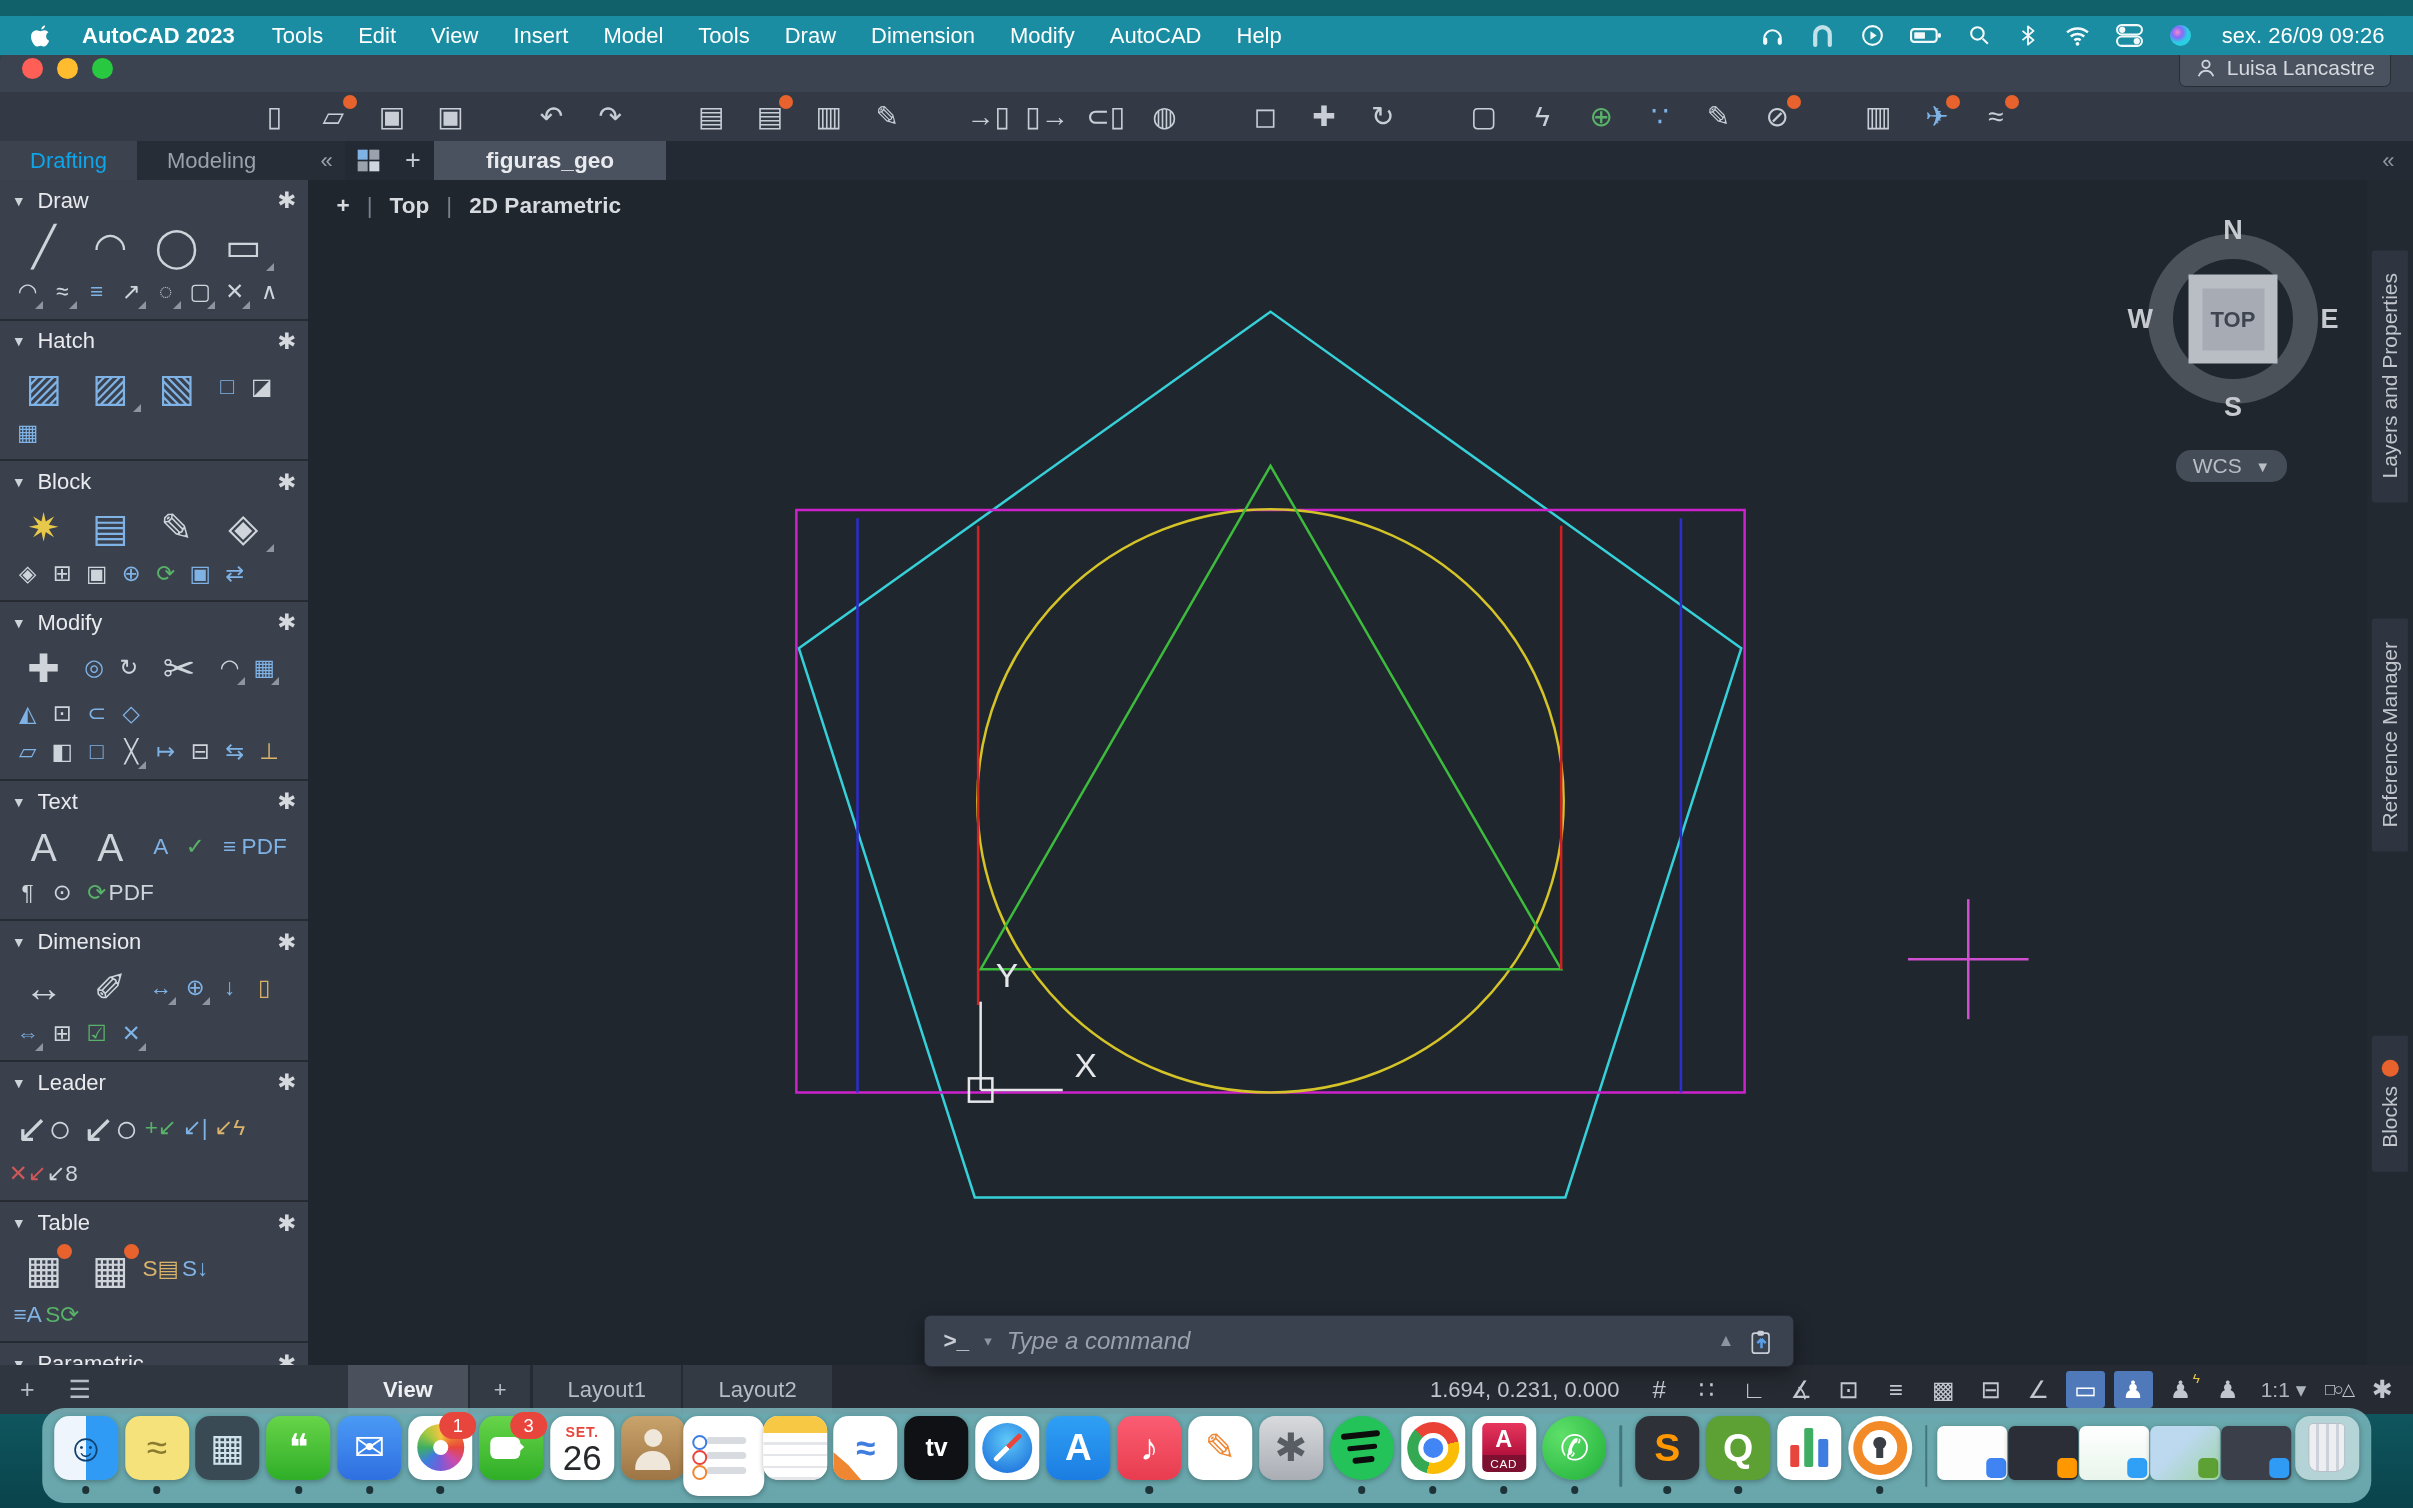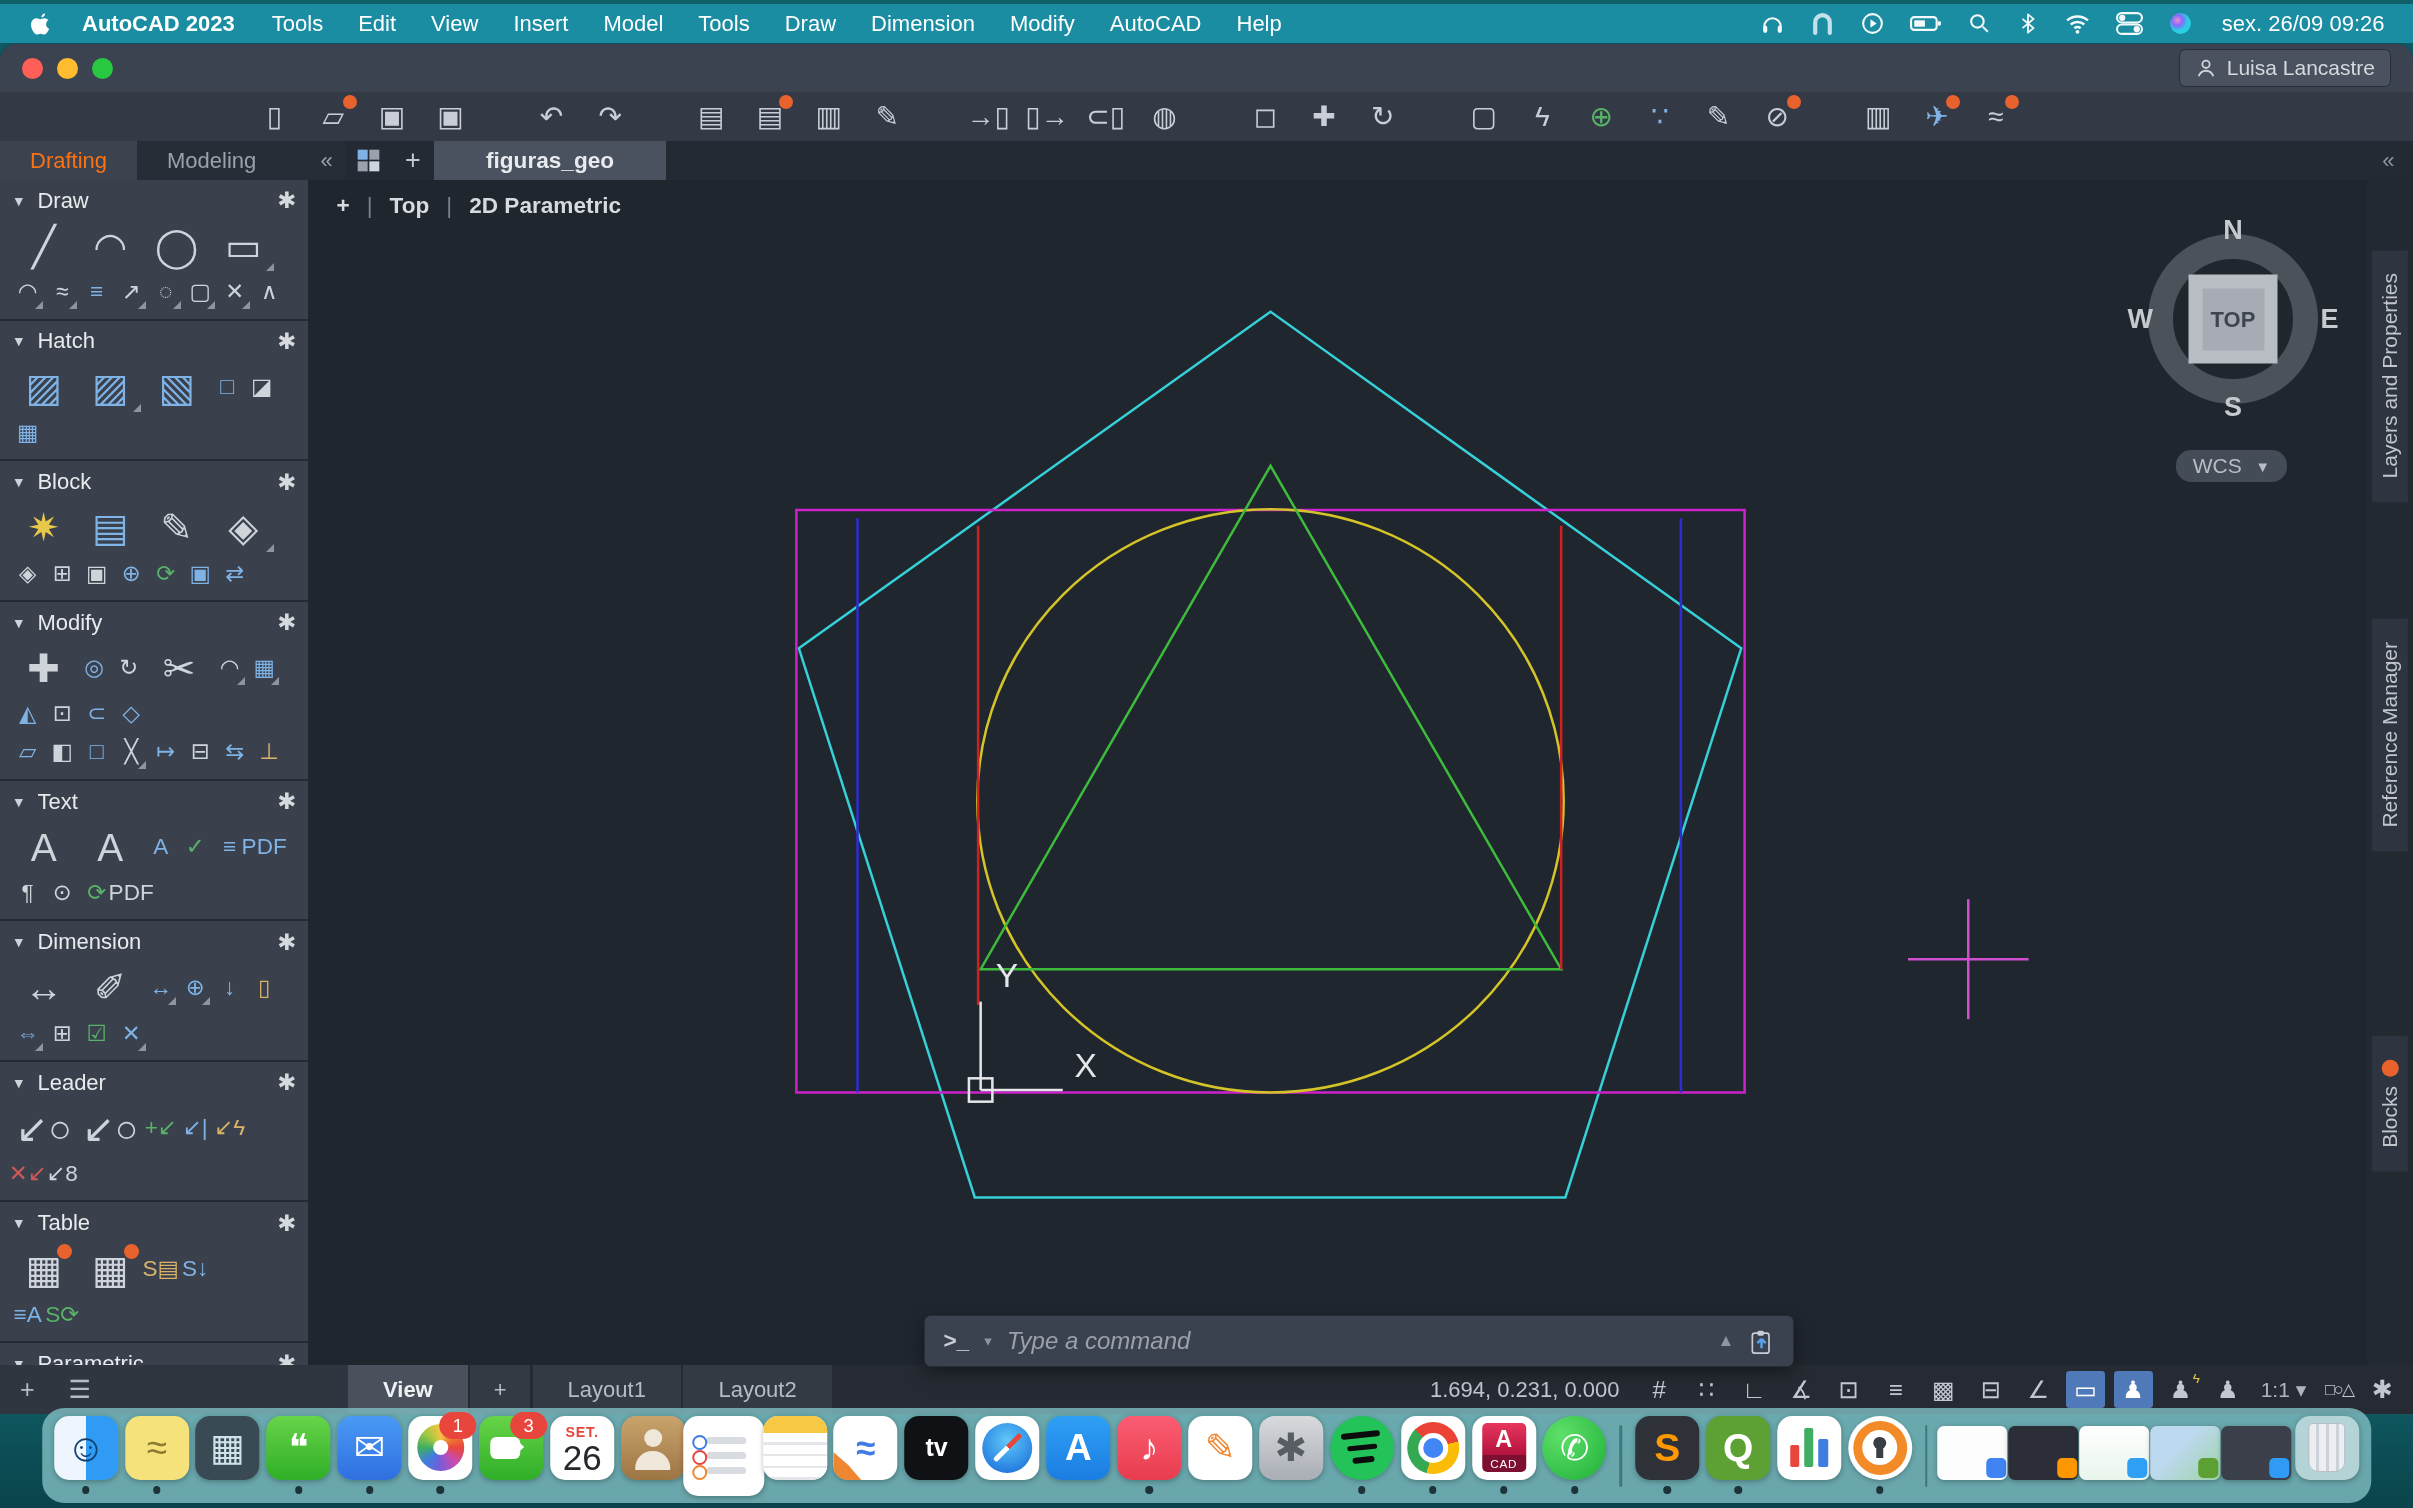--- a/index.html
+++ b/index.html
@@ -2,21 +2,21 @@
 <html style="font-size:13.4px"><head>
 <meta charset="utf-8">
 <style>
   html,body{margin:0;padding:0;}
   body{
     width:2413px;height:1508px;position:relative;overflow:hidden;
     font-family:"Liberation Sans","DejaVu Sans",sans-serif;
     background:linear-gradient(#11616b,#0b4750);
   }
   
-  .menubar{position:absolute;top:4px;left:0;right:0;height:39px;background:#1b8da2;
+  .menubar{position:absolute;top:16px;left:0;right:0;height:39px;background:#1b8da2;
     display:flex;align-items:center;padding:0 28.5px;gap:0;color:#fff;font-size:22px;z-index:50;}
   .apple{display:flex;align-items:center;margin-right:30px;}
   .appname{font-weight:700;margin-right:37px;}
   .menu-item{margin-right:35px;cursor:default;}
   .mb-spacer{flex:1;}
   .mstat{display:flex;align-items:center;margin-left:25px;opacity:.95;}
   .mclock{margin-left:28.5px;font-size:22px;white-space:nowrap;}
   
   .window{position:absolute;top:44px;left:0;right:0;bottom:94px;background:#2b313c;
     border-radius:17px 17px 0 0;overflow:hidden;box-shadow:0 8.4px 34px rgba(0,0,0,.45);display:flex;flex-direction:column;}
@@ -32,21 +32,21 @@
   
   .toolbar{height:49px;background:#333a46;display:flex;align-items:center;padding-left:251px;gap:54px;flex:none;}
   .tgroup{display:flex;gap:11.7px;}
   .tool{position:relative;background:none;border:none;width:47px;height:44px;display:flex;align-items:center;justify-content:center;cursor:pointer;padding:0;}
   .tglyph{font-size:28px;color:#c9ced6;line-height:1;}
   .odot{position:absolute;top:0px;right:0px;width:14.2px;height:14.2px;border-radius:50%;background:#e8622d;}
   
   .tabrow{height:39px;background:#272d37;display:flex;align-items:stretch;flex:none;}
   .ptabs{width:308px;display:flex;align-items:stretch;flex:none;}
   .ptab{padding:0 30px;display:flex;align-items:center;font-size:22px;color:#9aa1ab;cursor:pointer;}
-  .ptab.active{background:#3c434f;color:#f97316;text-align:right;}
+  .ptab.active{background:#3c434f;color:#0ea5e9;text-align:right;}
   .pcollapse{width:37px;display:flex;align-items:center;justify-content:center;color:#9aa1ab;font-size:22px;cursor:pointer;}
   .docbar{flex:1;display:flex;align-items:stretch;background:#242a33;}
   .gridbtn{width:47px;display:flex;align-items:center;justify-content:center;cursor:pointer;}
   .newtab{width:42px;display:flex;align-items:center;justify-content:center;color:#c2c7cf;font-size:27px;cursor:pointer;}
   .doctab{background:#4a5260;color:#e8eaed;padding:0 52px;display:flex;align-items:center;font-size:22.6px;font-weight:700;cursor:pointer;}
   .docbar-collapse{margin-left:auto;display:flex;align-items:center;padding-right:18.4px;color:#8e95a0;font-size:22px;cursor:pointer;}
   
   .main{flex:1;display:flex;min-height:0;}
   .palette{width:308px;flex:none;background:#3a414d;overflow:hidden;}
   .psec{border-bottom:2.5px solid #262b33;padding:3.4px 11.7px 8.4px;}

